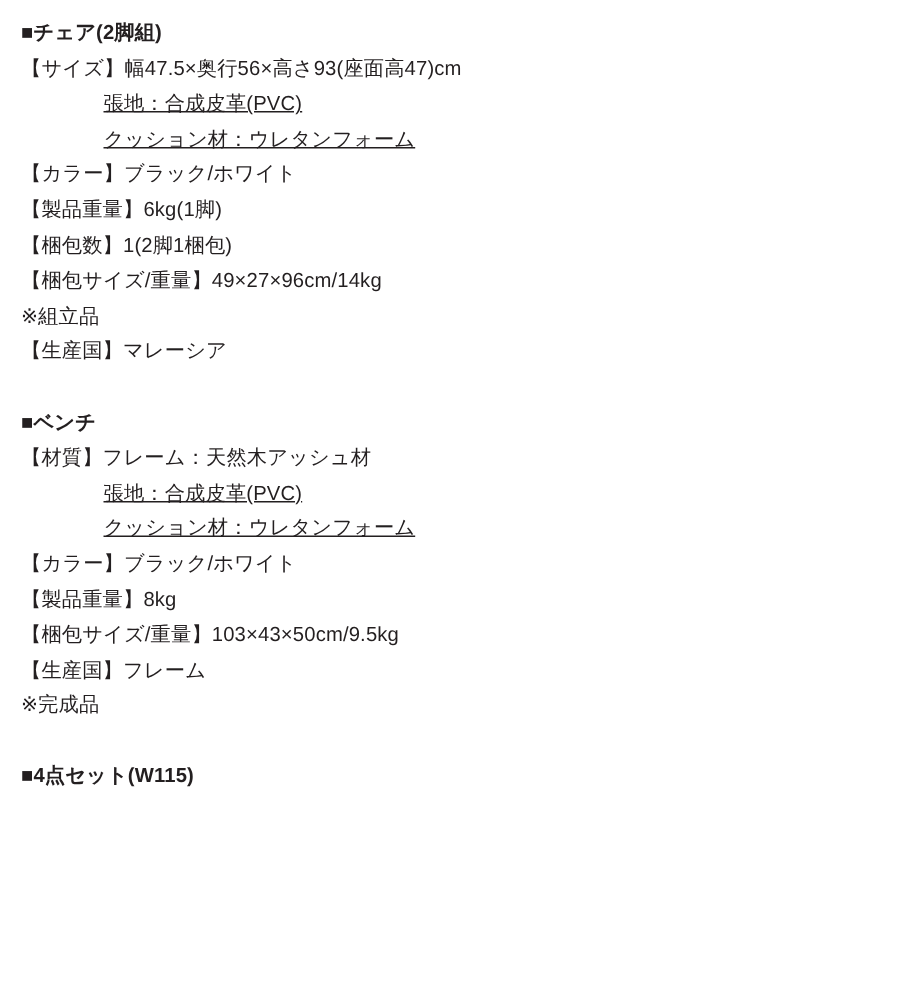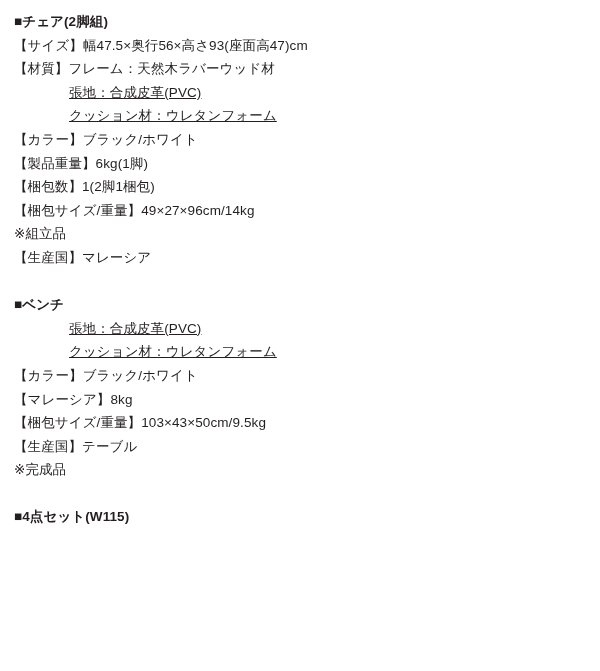--- a/index.html
+++ b/index.html
@@ -43,39 +43,39 @@
   }
 </style>
 </head>
 <body>
 
 <div class="page">
   <div id="sections-root">
       <div class="block">
         <div class="line heading">■チェア(2脚組)</div>
         <div class="line">【サイズ】幅47.5×奥行56×高さ93(座面高47)cm</div>
-        <div class="line">【材質】フレーム：天然木ラバーウッド材</div>
         <div class="line indent">張地：合成皮革(PVC)</div>
         <div class="line indent">クッション材：ウレタンフォーム</div>
         <div class="line">【カラー】ブラック/ホワイト</div>
         <div class="line">【製品重量】6kg(1脚)</div>
         <div class="line">【梱包数】1(2脚1梱包)</div>
         <div class="line">【梱包サイズ/重量】49×27×96cm/14kg</div>
         <div class="line">※組立品</div>
         <div class="line">【生産国】マレーシア</div>
       </div>
       <div class="spacer"></div>
       <div class="block">
         <div class="line heading">■ベンチ</div>
+        <div class="line">【材質】フレーム：天然木アッシュ材</div>
         <div class="line indent">張地：合成皮革(PVC)</div>
         <div class="line indent">クッション材：ウレタンフォーム</div>
         <div class="line">【カラー】ブラック/ホワイト</div>
-        <div class="line">【マレーシア】8kg</div>
+        <div class="line">【製品重量】8kg</div>
         <div class="line">【梱包サイズ/重量】103×43×50cm/9.5kg</div>
-        <div class="line">【生産国】テーブル</div>
+        <div class="line">【生産国】フレーム</div>
         <div class="line">※完成品</div>
       </div>
       <div class="spacer"></div>
       <div class="block">
         <div class="line heading">■4点セット(W115)</div>
       </div>
     </div>
 </div>
 
 </body></html>

